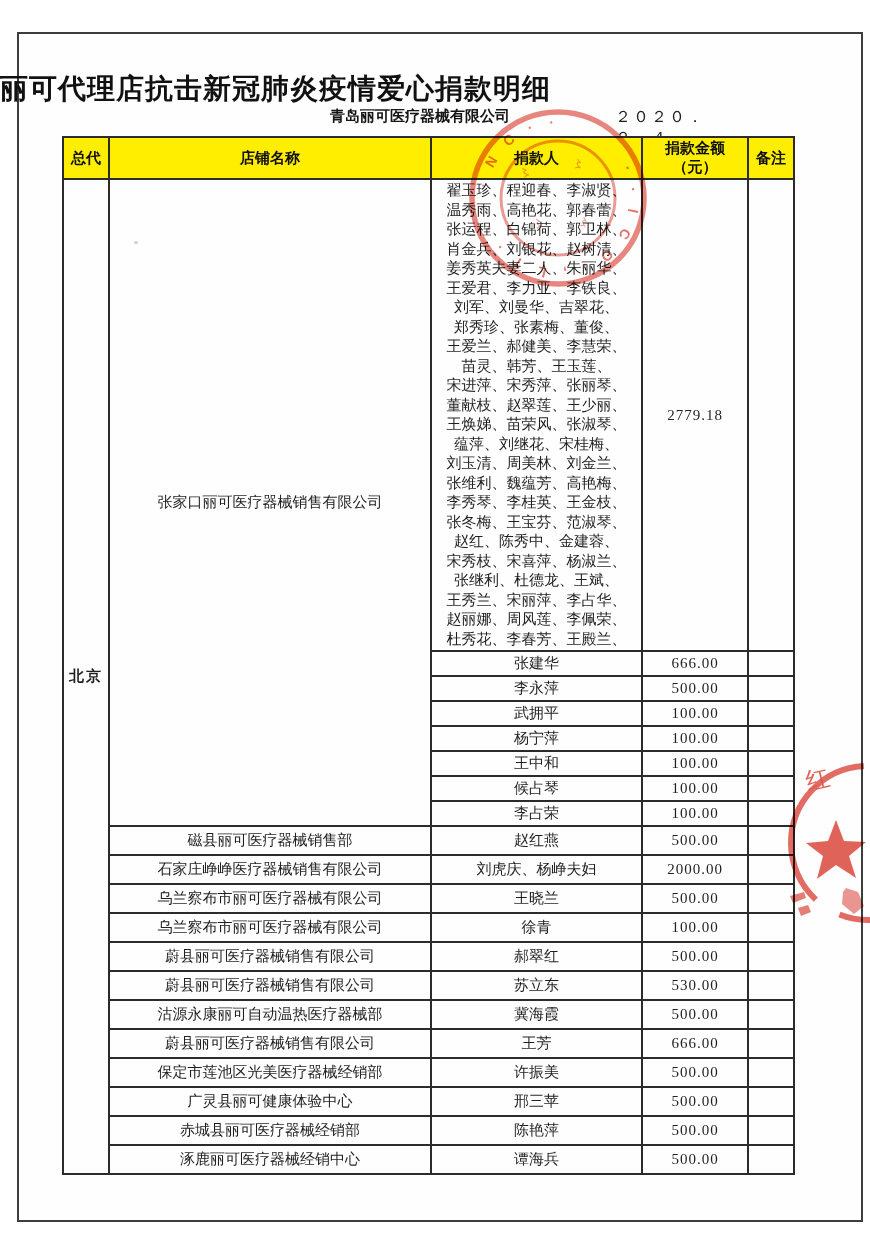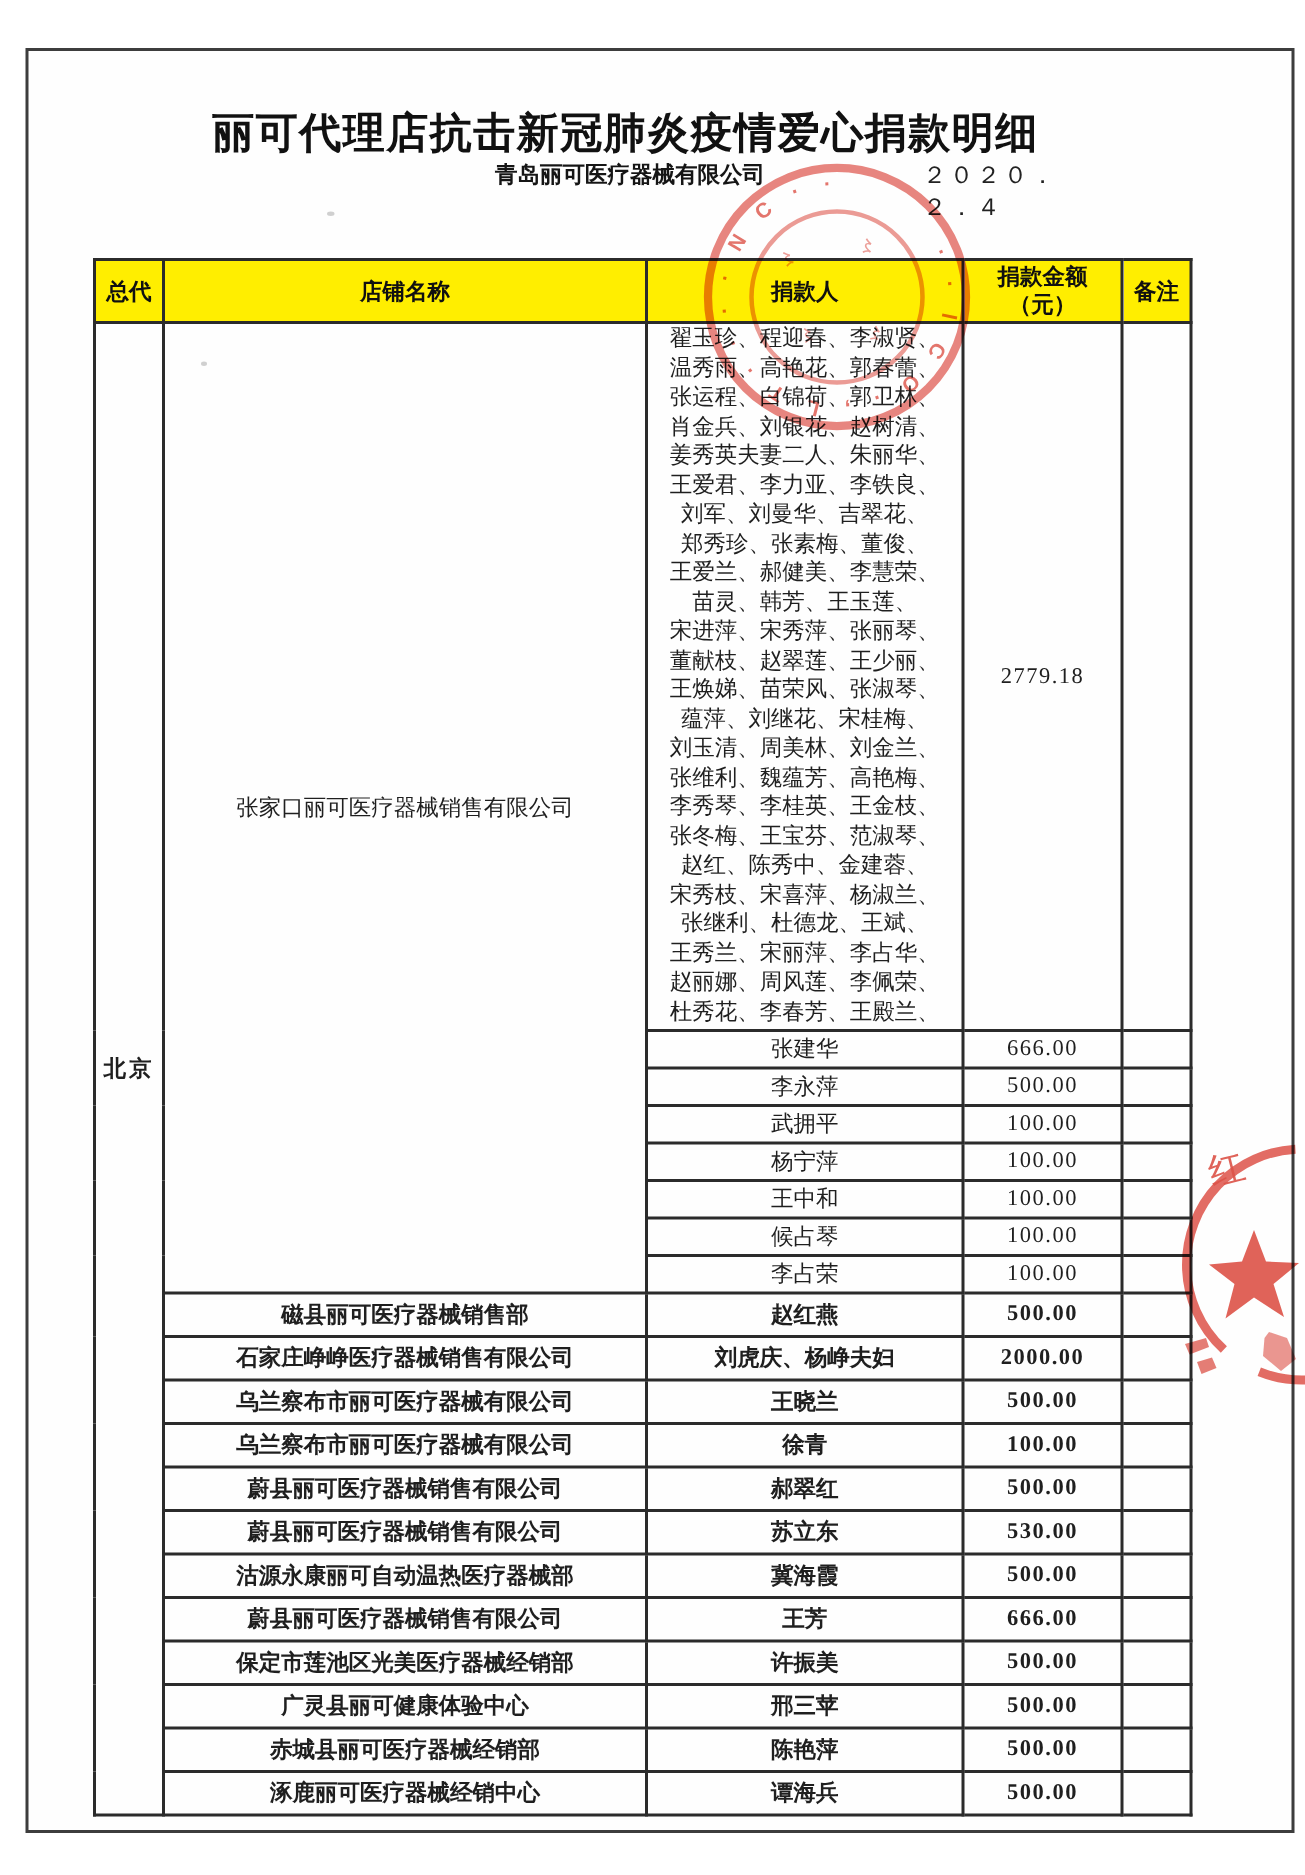--- a/index.html
+++ b/index.html
@@ -7,57 +7,57 @@
     width:870px;height:1250px;position:relative;overflow:hidden;
     background:#ffffff;
     font-family:"Liberation Serif","DejaVu Serif",serif;
     color:#1f1f1f;
   }
   .sheet-border{
     position:absolute;left:17px;top:32px;width:842px;height:1186px;
     border:2px solid #3d3d3d;background:#fefefe;
   }
   .doc-title{
-    position:absolute;left:0;top:70px;width:834px;text-align:center;
+    position:absolute;left:0;top:70px;width:834px;text-align:left;
     font-family:"Liberation Sans","DejaVu Sans",sans-serif;
     font-weight:bold;font-size:28px;letter-spacing:1px;color:#111;
   }
   .doc-subtitle{
     position:absolute;left:330px;top:107px;width:210px;text-align:left;
     font-family:"Liberation Sans","DejaVu Sans",sans-serif;
     font-weight:bold;font-size:15px;color:#151515;
   }
   .doc-date{
     position:absolute;left:615px;top:107px;width:120px;
     font-family:"Liberation Sans","DejaVu Sans",sans-serif;
     font-size:16px;letter-spacing:2px;color:#222;
   }
   table.donation{
     position:absolute;left:62px;top:136px;width:731px;
-    border-collapse:collapse;table-layout:fixed;margin-top:36px;
+    border-collapse:collapse;table-layout:fixed;
   }
   table.donation th, table.donation td{
     border:2px solid #2b2b2b;
     font-size:15px;text-align:center;vertical-align:middle;
     padding:1px 2px;overflow:hidden;
   }
   table.donation th{
     background:#ffee00;
     font-family:"Liberation Sans","DejaVu Sans",sans-serif;
     font-weight:bold;height:23px;font-size:15px;color:#101010;
   }
   td.region-cell{font-size:16px;letter-spacing:2px;font-weight:bold;}
   td.donors-cell{
     text-align:left;vertical-align:top;
     padding:3px 2px 3px 10px;line-height:19.5px;
     white-space:pre-line;font-size:15px;
   }
   td.amount-cell{letter-spacing:1px;}
   tr.row-sub td{height:21px;}
-  tr.row-store td{height:25px;font-weight:bold;}
+  tr.row-store td{height:25px;}
   .stamp{position:absolute;mix-blend-mode:multiply;opacity:0.88;pointer-events:none;}
   .speck{position:absolute;background:#9a9a9a;opacity:.45;border-radius:50%;}
 </style>
 </head>
 <body>
 
 <div class="sheet-border"></div>
 
 <div class="speck" style="left:218px;top:141px;width:5px;height:3px;"></div>
 <div class="speck" style="left:134px;top:241px;width:4px;height:3px;"></div>

